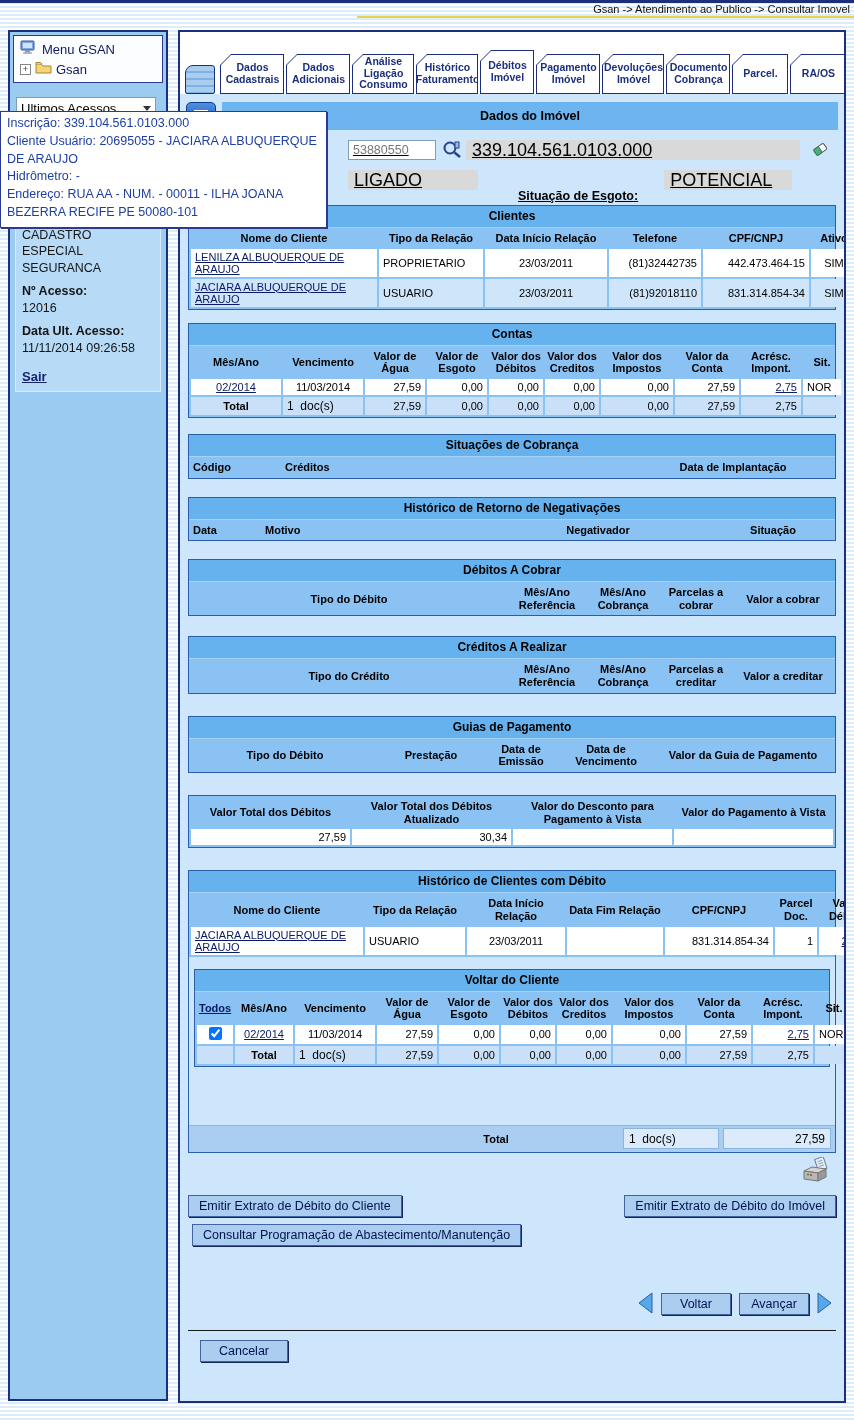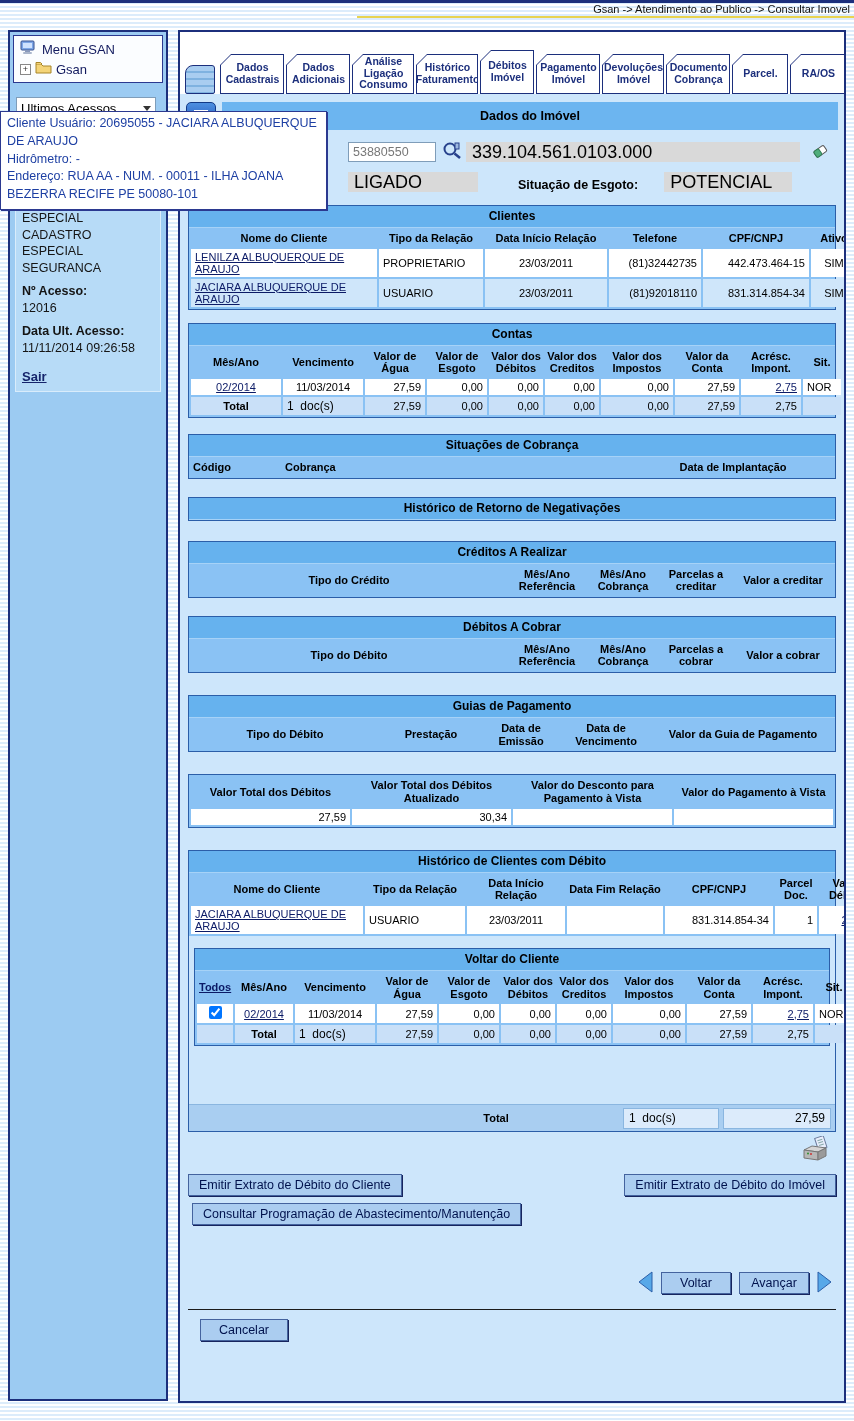--- a/index.html
+++ b/index.html
@@ -52,21 +52,21 @@
 
   .content { padding:6px 6px 0 6px; }
 
   .hdr-row { display:flex; gap:6px; margin:2px 0 8px 0; align-items:flex-end; }
   .chat-ic { width:30px; height:28px; border-radius:5px;
     background:linear-gradient(180deg,#4d8fe0,#1b50b4); border:1px solid #123a87;
     display:flex; align-items:center; justify-content:center; }
   .band { flex:1; height:28px; background:#6cb5f0; display:flex; align-items:center; justify-content:center;
     font-weight:bold; font-size:12.5px; }
 
-  .form-row { display:flex; align-items:flex-end; margin:6px 0 0 162px; height:24px; }
+  .form-row { display:flex; align-items:center; margin:6px 0 0 162px; height:24px;text-decoration:underline; }
   .inp { width:88px; height:20px; background:#fff; border:1px solid #7f9db9; color:#777;
     font-size:12.5px; padding:0 4px; display:flex; align-items:center; }
   .ro { background:#d9d9d9; height:20px; font-size:18px; display:flex; align-items:center; padding:0 6px; color:#000; }
   .lblb { font-weight:bold; font-size:12.5px;margin-top:32px; }
 
   .sec { margin:13px 2px 0 2px; border:1px solid #2b5ea8; background:#8ac2f4; }
   .sec-title { background:#66b2ee; text-align:center; font-weight:bold; font-size:12px; padding:3px 0 4px 0;
     border-bottom:1px solid #a6d2f7; }
   table { width:100%; border-collapse:separate; border-spacing:2px; table-layout:fixed; }
   th { font-weight:bold; font-size:11px; padding:2px 2px; text-align:center; vertical-align:middle; line-height:1.15; }
@@ -155,20 +155,21 @@
     <div>SEGURANCA</div>
     <div class="b">Nº Acesso:</div>
     <div>12016</div>
     <div class="b">Data Ult. Acesso:</div>
     <div>11/11/2014 09:26:58</div>
     <span class="sair">Sair</span>
   </div>
 </div>
 
 <div class="tooltip">
+  <div>Inscrição: 339.104.561.0103.000</div>
   <div>Cliente Usuário: 20695055 - JACIARA ALBUQUERQUE DE ARAUJO</div>
   <div>Hidrômetro: -</div>
   <div>Endereço: RUA AA - NUM. - 00011 - ILHA JOANA BEZERRA RECIFE PE 50080-101</div>
 </div>
 
 <div class="main">
 
   <div class="tabstrip">
     <div class="tabstub"></div>
     <div class="tab" style="width:64px">
@@ -342,70 +343,86 @@
       <div class="sec-title">Situações de Cobrança</div>
       <table>
         <colgroup>
             <col style="width:90px">
             <col>
             <col style="width:200px">
           </colgroup>
         <tbody>
             <tr>
           <th style="text-align:left">Código</th>
-          <th style="text-align:left">Cobrança</th>
+          <th style="text-align:left">Créditos</th>
           <th>Data de Implantação</th>
         </tr>
       </tbody>
         </table>
     </div>
 
     <div class="sec" style="margin-top:18px">
       <div class="sec-title">Histórico de Retorno de Negativações</div>
+      <table>
+        <colgroup>
+            <col style="width:70px">
+            <col style="width:220px">
+            <col>
+            <col style="width:120px">
+          </colgroup>
+        <tbody>
+            <tr>
+          <th style="text-align:left">Data</th>
+          <th style="text-align:left">Motivo</th>
+          <th>Negativador</th>
+          <th>Situação</th>
+        </tr>
+      </tbody>
+        </table>
+    </div>
+
+    <div class="sec" style="margin-top:18px">
+      <div class="sec-title">Débitos A Cobrar</div>
+      <table>
+        <colgroup>
+            <col>
+            <col style="width:76px">
+            <col style="width:72px">
+            <col style="width:70px">
+            <col style="width:100px">
+          </colgroup>
+        <tbody>
+            <tr>
+          <th>Tipo do Débito</th>
+          <th>Mês/Ano Referência</th>
+          <th>Mês/Ano Cobrança</th>
+          <th>Parcelas a cobrar</th>
+          <th>Valor a cobrar</th>
+        </tr>
+      </tbody>
+        </table>
     </div>
 
     <div class="sec" style="margin-top:20px">
       <div class="sec-title">Créditos A Realizar</div>
       <table>
         <colgroup>
             <col>
             <col style="width:76px">
             <col style="width:72px">
             <col style="width:70px">
             <col style="width:100px">
           </colgroup>
         <tbody>
             <tr>
           <th>Tipo do Crédito</th>
           <th>Mês/Ano Referência</th>
           <th>Mês/Ano Cobrança</th>
           <th>Parcelas a creditar</th>
           <th>Valor a creditar</th>
-        </tr>
-      </tbody>
-        </table>
-    </div>
-
-    <div class="sec" style="margin-top:18px">
-      <div class="sec-title">Débitos A Cobrar</div>
-      <table>
-        <colgroup>
-            <col>
-            <col style="width:76px">
-            <col style="width:72px">
-            <col style="width:70px">
-            <col style="width:100px">
-          </colgroup>
-        <tbody>
-            <tr>
-          <th>Tipo do Débito</th>
-          <th>Mês/Ano Referência</th>
-          <th>Mês/Ano Cobrança</th>
-          <th>Parcelas a cobrar</th>
-          <th>Valor a cobrar</th>
         </tr>
       </tbody>
         </table>
     </div>
 
     <div class="sec" style="margin-top:22px">
       <div class="sec-title">Guias de Pagamento</div>
       <table>
         <colgroup>
             <col>

